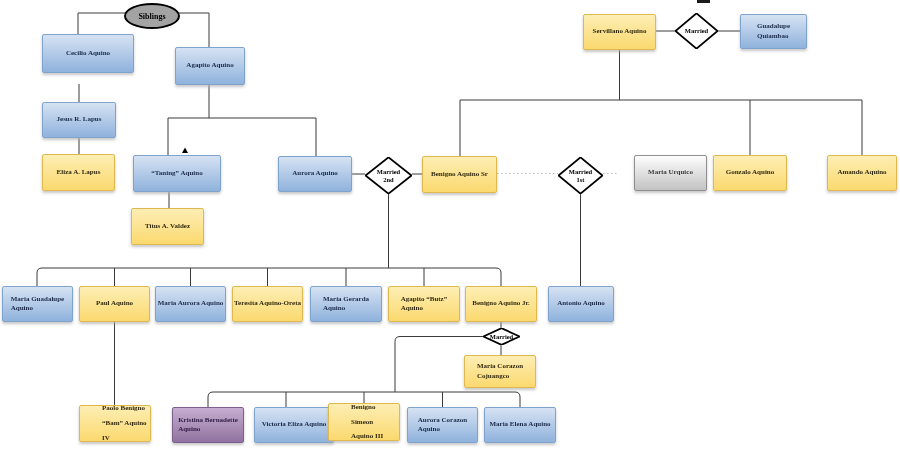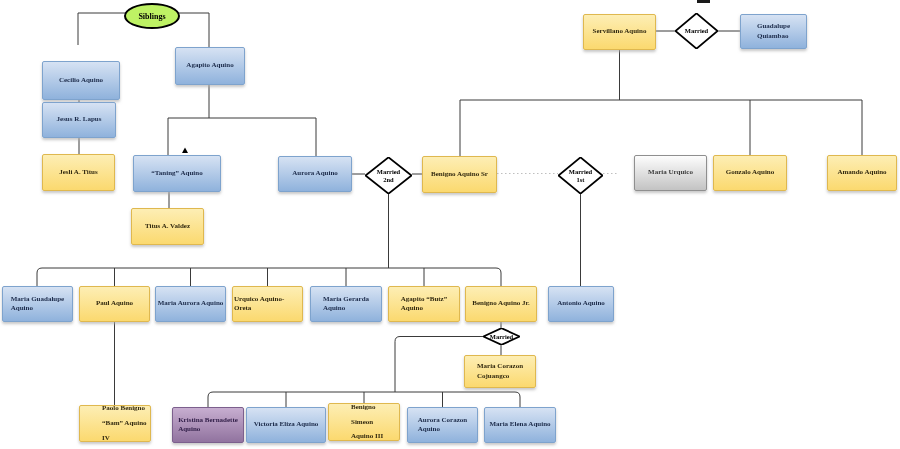--- a/index.html
+++ b/index.html
@@ -6,21 +6,21 @@
   #canvas{position:relative;width:900px;height:449px;background:#ffffff;overflow:hidden;font-family:"Liberation Serif",serif;}
   #wires{position:absolute;left:0;top:0;}
   .box{position:absolute;display:flex;align-items:center;justify-content:center;text-align:left;
        font-weight:bold;font-size:7px;line-height:1.35;border-radius:2px;white-space:pre-line;
        box-shadow:0 2px 3px rgba(175,175,175,.7);padding:0 1px;box-sizing:border-box;}
   .blue{background:linear-gradient(#d6e2f3,#8fb2dc);border:1px solid #7ea3cd;color:#1c2b4a;}
   .yellow{background:linear-gradient(#fdeeb4,#fbd96f);border:1px solid #dfb84f;color:#332a10;}
   .gray{background:linear-gradient(#fdfdfd,#c3c3c3);border:1px solid #8f8f8f;color:#3d3d3d;margin-left:15px;}
   .purple{background:linear-gradient(#c7aed0,#91739f);border:1px solid #7c5f8d;color:#33204a;}
   .spread{line-height:2.1;padding-left:22px;}
-  .oval{position:absolute;border:2px solid #000;border-radius:50%;background:#bef264;display:flex;
+  .oval{position:absolute;border:2px solid #000;border-radius:50%;background:#a3a3a3;display:flex;
         align-items:center;justify-content:center;font-weight:bold;font-size:8px;}
   .diamond{position:absolute;}
   .diamond svg{position:absolute;left:0;top:0;width:100%;height:100%;}
   .dlabel{position:absolute;left:-6px;right:-6px;top:0;bottom:0;display:flex;align-items:center;justify-content:center;
           text-align:center;font-weight:bold;font-size:6.5px;line-height:1.2;white-space:pre-line;}
 </style>
 </head>
 <body>
 
 <div id="canvas">
@@ -64,55 +64,55 @@
     <g fill="none" stroke="#bfbfbf" stroke-width="1" stroke-dasharray="1.5,2.5">
       <path d="M497,173.5 H558"></path>
       <path d="M603,173.5 H619"></path>
     </g>
     <polygon points="182,153 188,153 185,147.5" fill="#000000"></polygon>
     <rect x="697" y="0" width="13" height="3" fill="#1a1a1a"></rect>
   </svg>
 
   <div class="oval" style="left:124px;top:3px;width:52px;height:22px">Siblings</div>
 
-  <div class="box blue" style="left:42px;top:61px;width:78px;height:39px">Cecilio Aquino</div>
+  <div class="box blue" style="left:42px;top:34px;width:92px;height:39px">Cecilio Aquino</div>
   <div class="box blue" style="left:175px;top:47px;width:70px;height:38px">Agapito Aquino</div>
   <div class="box blue" style="left:42px;top:102px;width:74px;height:36px">Jesus R. Lapus</div>
-  <div class="box yellow" style="left:42px;top:154px;width:73px;height:37px">Jesli A. Titus</div>
+  <div class="box yellow" style="left:42px;top:154px;width:73px;height:37px">Eliza A. Lapus</div>
   <div class="box blue" style="left:133px;top:155px;width:88px;height:37px">“Taning” Aquino</div>
   <div class="box yellow" style="left:131px;top:208px;width:73px;height:37px">Titus A. Valdez</div>
   <div class="box blue" style="left:278px;top:156px;width:74px;height:36px">Aurora Aquino</div>
   <div class="box yellow" style="left:422px;top:156px;width:75px;height:37px">Benigno Aquino Sr</div>
   <div class="box gray" style="left:619px;top:155px;width:73px;height:36px">Maria Urquico</div>
   <div class="box yellow" style="left:713px;top:155px;width:74px;height:36px">Gonzalo Aquino</div>
   <div class="box yellow" style="left:827px;top:155px;width:70px;height:36px">Amando Aquino</div>
   <div class="box yellow" style="left:583px;top:14px;width:73px;height:36px">Servillano Aquino</div>
   <div class="box blue" style="left:740px;top:14px;width:67px;height:35px">Guadalupe
 Quiambao</div>
 
   <div class="box blue" style="left:2px;top:286px;width:71px;height:36px">Maria Guadalupe
 Aquino</div>
   <div class="box yellow" style="left:79px;top:286px;width:71px;height:36px">Paul Aquino</div>
   <div class="box blue" style="left:155px;top:286px;width:71px;height:36px">Maria Aurora Aquino</div>
-  <div class="box yellow" style="left:232px;top:286px;width:71px;height:36px">Urquico Aquino-Oreta</div>
+  <div class="box yellow" style="left:232px;top:286px;width:71px;height:36px">Teresita Aquino-Oreta</div>
   <div class="box blue" style="left:310px;top:286px;width:72px;height:36px">Maria Gerarda
 Aquino</div>
   <div class="box yellow" style="left:388px;top:286px;width:72px;height:36px">Agapito “Butz”
 Aquino</div>
   <div class="box yellow" style="left:465px;top:286px;width:72px;height:36px">Benigno Aquino Jr.</div>
   <div class="box blue" style="left:548px;top:286px;width:66px;height:36px">Antonio Aquino</div>
 
   <div class="box yellow" style="left:464px;top:355px;width:72px;height:33px">Maria Corazon
 Cojuangco</div>
 
   <div class="box yellow spread" style="left:79px;top:405px;width:72px;height:37px">Paolo Benigno
 “Bam” Aquino IV</div>
   <div class="box purple" style="left:172px;top:407px;width:72px;height:36px">Kristina Bernadette
 Aquino</div>
-  <div class="box blue" style="left:246px;top:407px;width:80px;height:36px">Victoria Eliza Aquino</div>
+  <div class="box blue" style="left:254px;top:407px;width:80px;height:36px">Victoria Eliza Aquino</div>
   <div class="box yellow spread" style="left:328px;top:403px;width:72px;height:38px">Benigno Simeon
 Aquino III</div>
   <div class="box blue" style="left:407px;top:407px;width:71px;height:36px">Aurora Corazon
 Aquino</div>
   <div class="box blue" style="left:484px;top:407px;width:72px;height:36px">Maria Elena Aquino</div>
 
   <div class="diamond" style="left:675px;top:13px;width:43px;height:36px">
     <svg viewBox="0 0 100 100" preserveAspectRatio="none">
         <polygon points="50,1 99,50 50,99 1,50" fill="#ffffff" stroke="#000000" stroke-width="1.8" vector-effect="non-scaling-stroke"></polygon>
       </svg>

